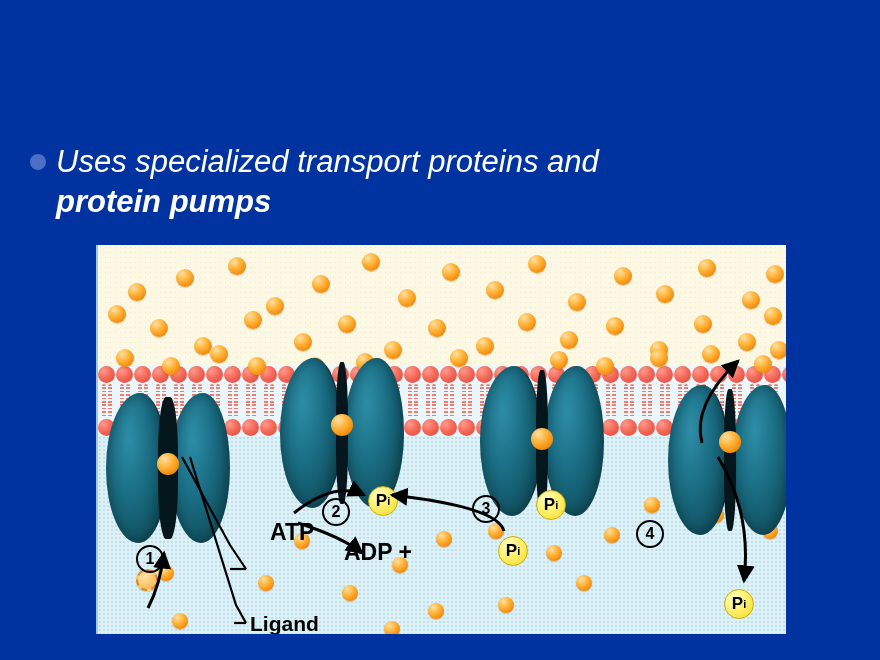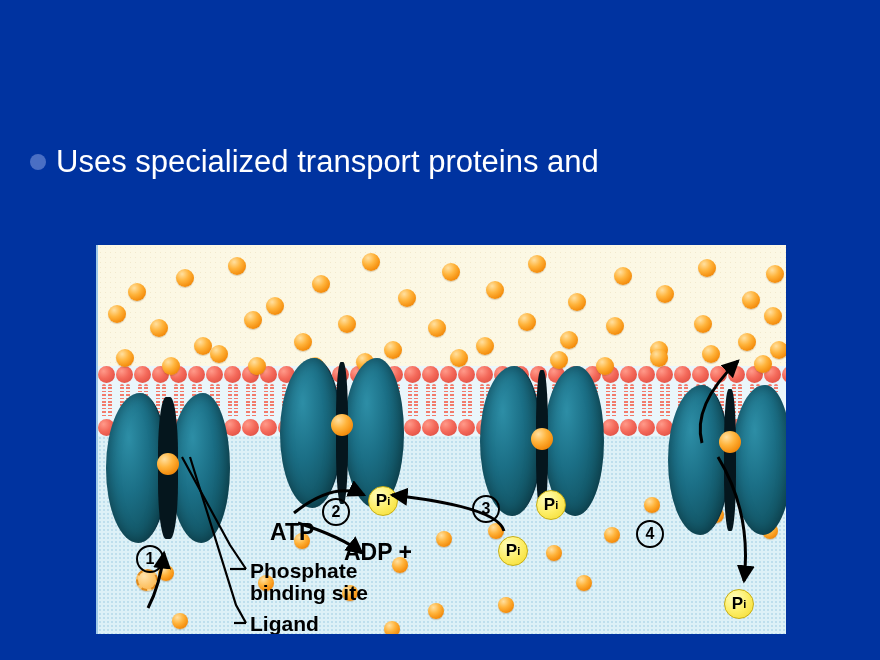--- a/index.html
+++ b/index.html
@@ -18,20 +18,21 @@
     font-size:50px;line-height:56px;
     color:#c8f3fb;
     letter-spacing:0px;
     white-space:nowrap;
   }
 
   
   #bullet-block{
     position:absolute;left:30px;top:142px;width:800px;
     color:#ffffff;
+    font-style:italic;
   }
   #bullet-row{display:flex;align-items:flex-start;}
   #bullet-dot{
     width:16px;height:16px;border-radius:50%;
     background:#4a6fc4;
     margin-top:12px;margin-right:10px;flex:0 0 auto;
   }
   #bullet-text{font-size:31px;line-height:40px;}
   #bullet-line1{display:block;font-weight:400;}
   #bullet-line2{display:block;font-weight:bold;}
@@ -160,20 +161,21 @@
 <body>
 
 <div id="slide">
 
 
   <div id="bullet-block">
     <div id="bullet-row">
       <div id="bullet-dot"></div>
       <div id="bullet-text">
         <span id="bullet-line1">Uses specialized transport proteins and</span>
+        <span id="bullet-line2">protein pumps</span>
       </div>
     </div>
   </div>
 
   <div id="figure">
 
     <div class="extra-fluid"></div>
     <div class="cyto-fluid"></div>
 
     <div id="membrane">
@@ -415,22 +417,20 @@
 
     <div class="step" style="left:38px;top:300px;">1</div>
     <div class="step" style="left:224px;top:253px;">2</div>
     <div class="step" style="left:374px;top:250px;">3</div>
     <div class="step" style="left:538px;top:275px;">4</div>
 
     <div class="dlabel atp" style="left:172px;top:276px;">ATP</div>
     <div class="dlabel adp" style="left:246px;top:296px;">
       <span>ADP +</span>
     </div>
-    <div class="dlabel" style="left:152px;top:315px;">Phosphate
-binding site</div>
     <div class="dlabel" style="left:152px;top:368px;">Ligand
 binding site</div>
 
     <svg class="arrows">
 
       <path d="M 84 212 L 132 300 L 148 324" stroke="#000" stroke-width="2.2" fill="none"></path>
       <path d="M 132 324 L 148 324" stroke="#000" stroke-width="2.2" fill="none"></path>
 
       <path d="M 92 212 L 138 360 L 148 378" stroke="#000" stroke-width="2.2" fill="none"></path>
       <path d="M 136 378 L 148 378" stroke="#000" stroke-width="2.2" fill="none"></path>

